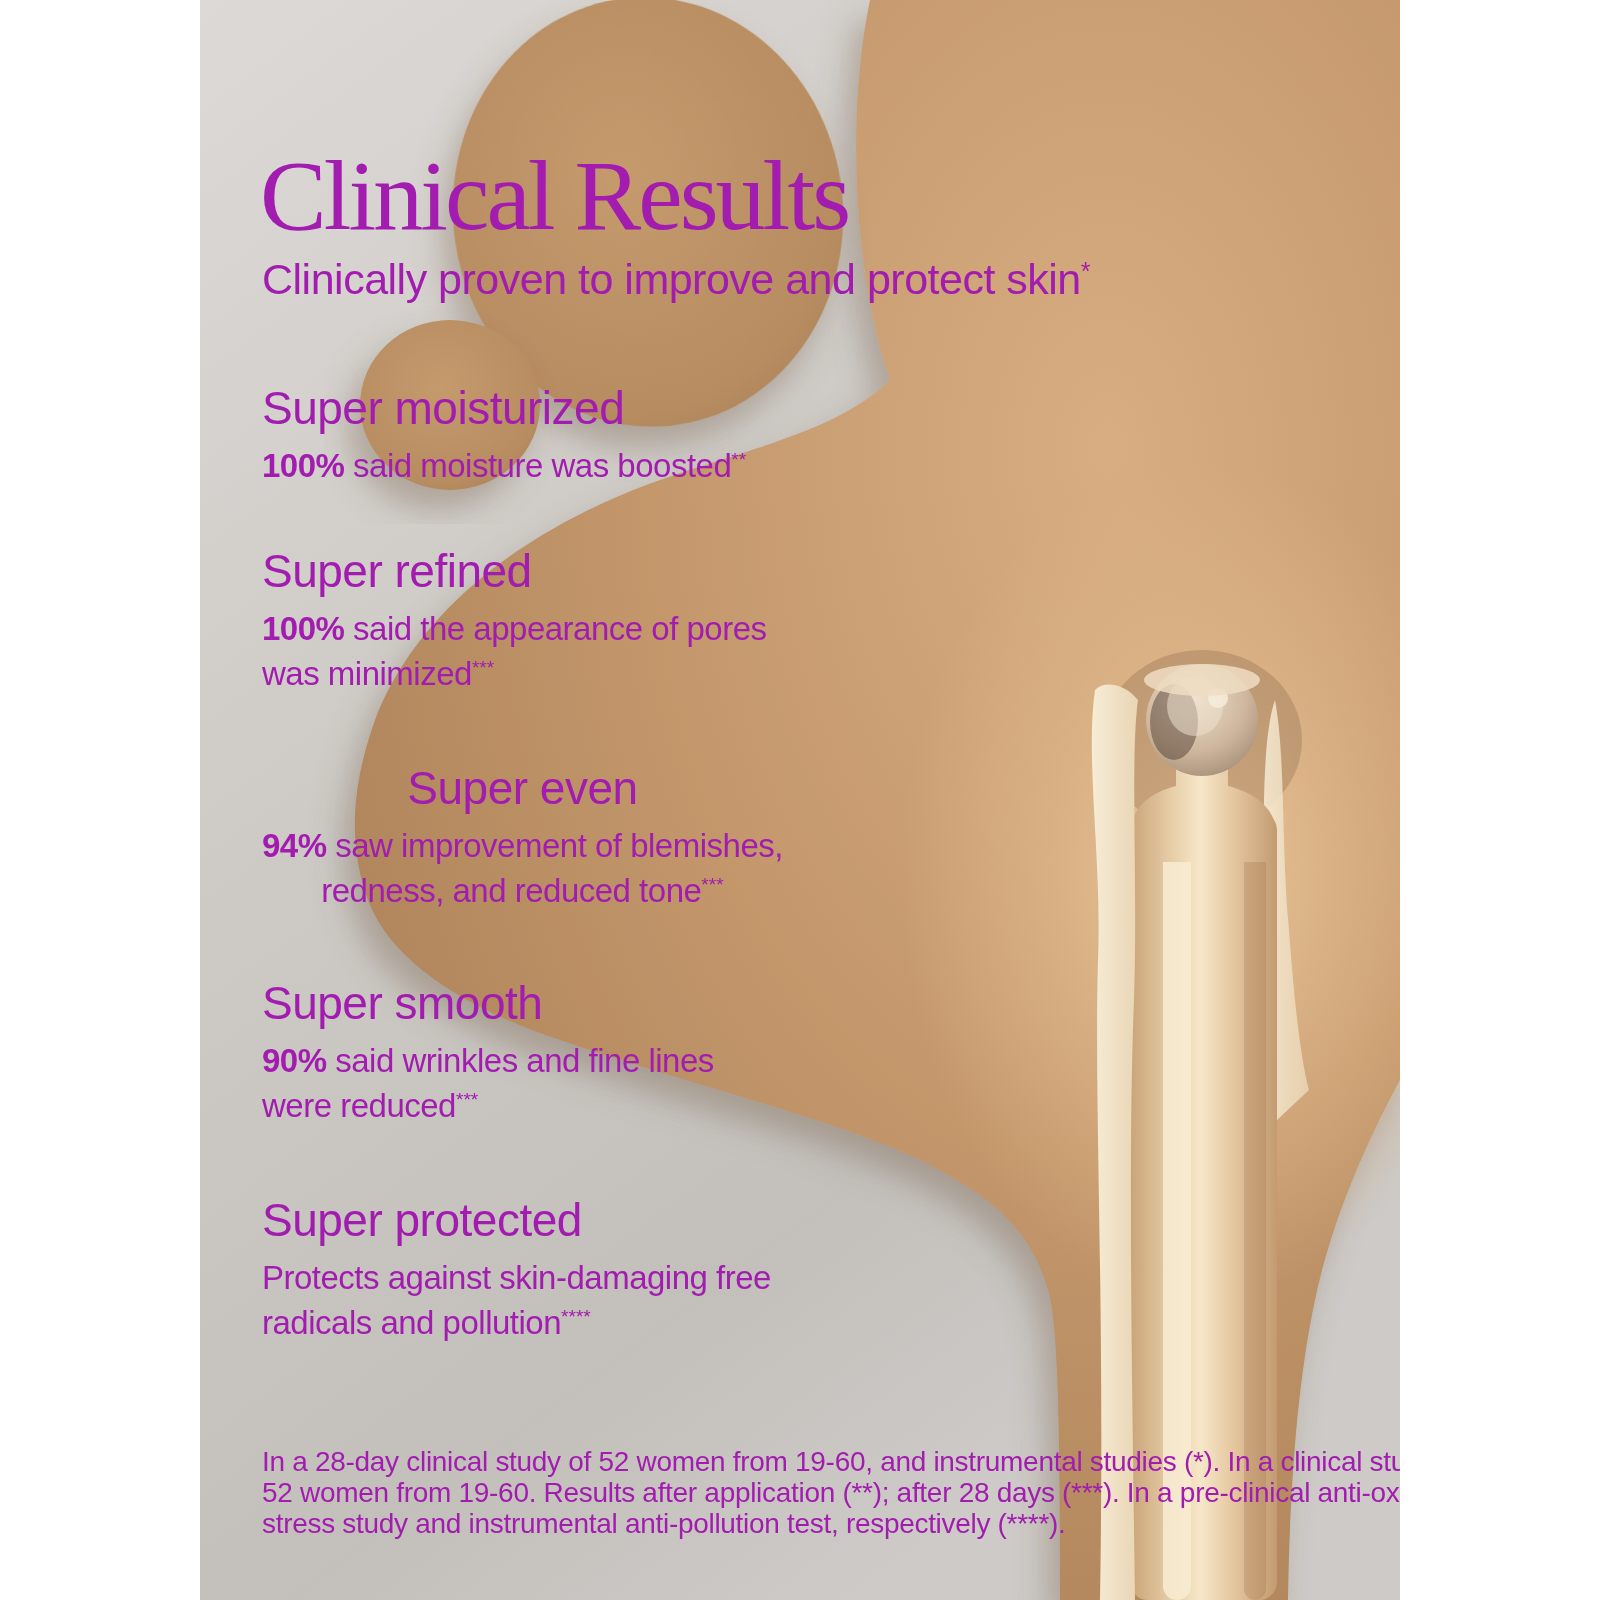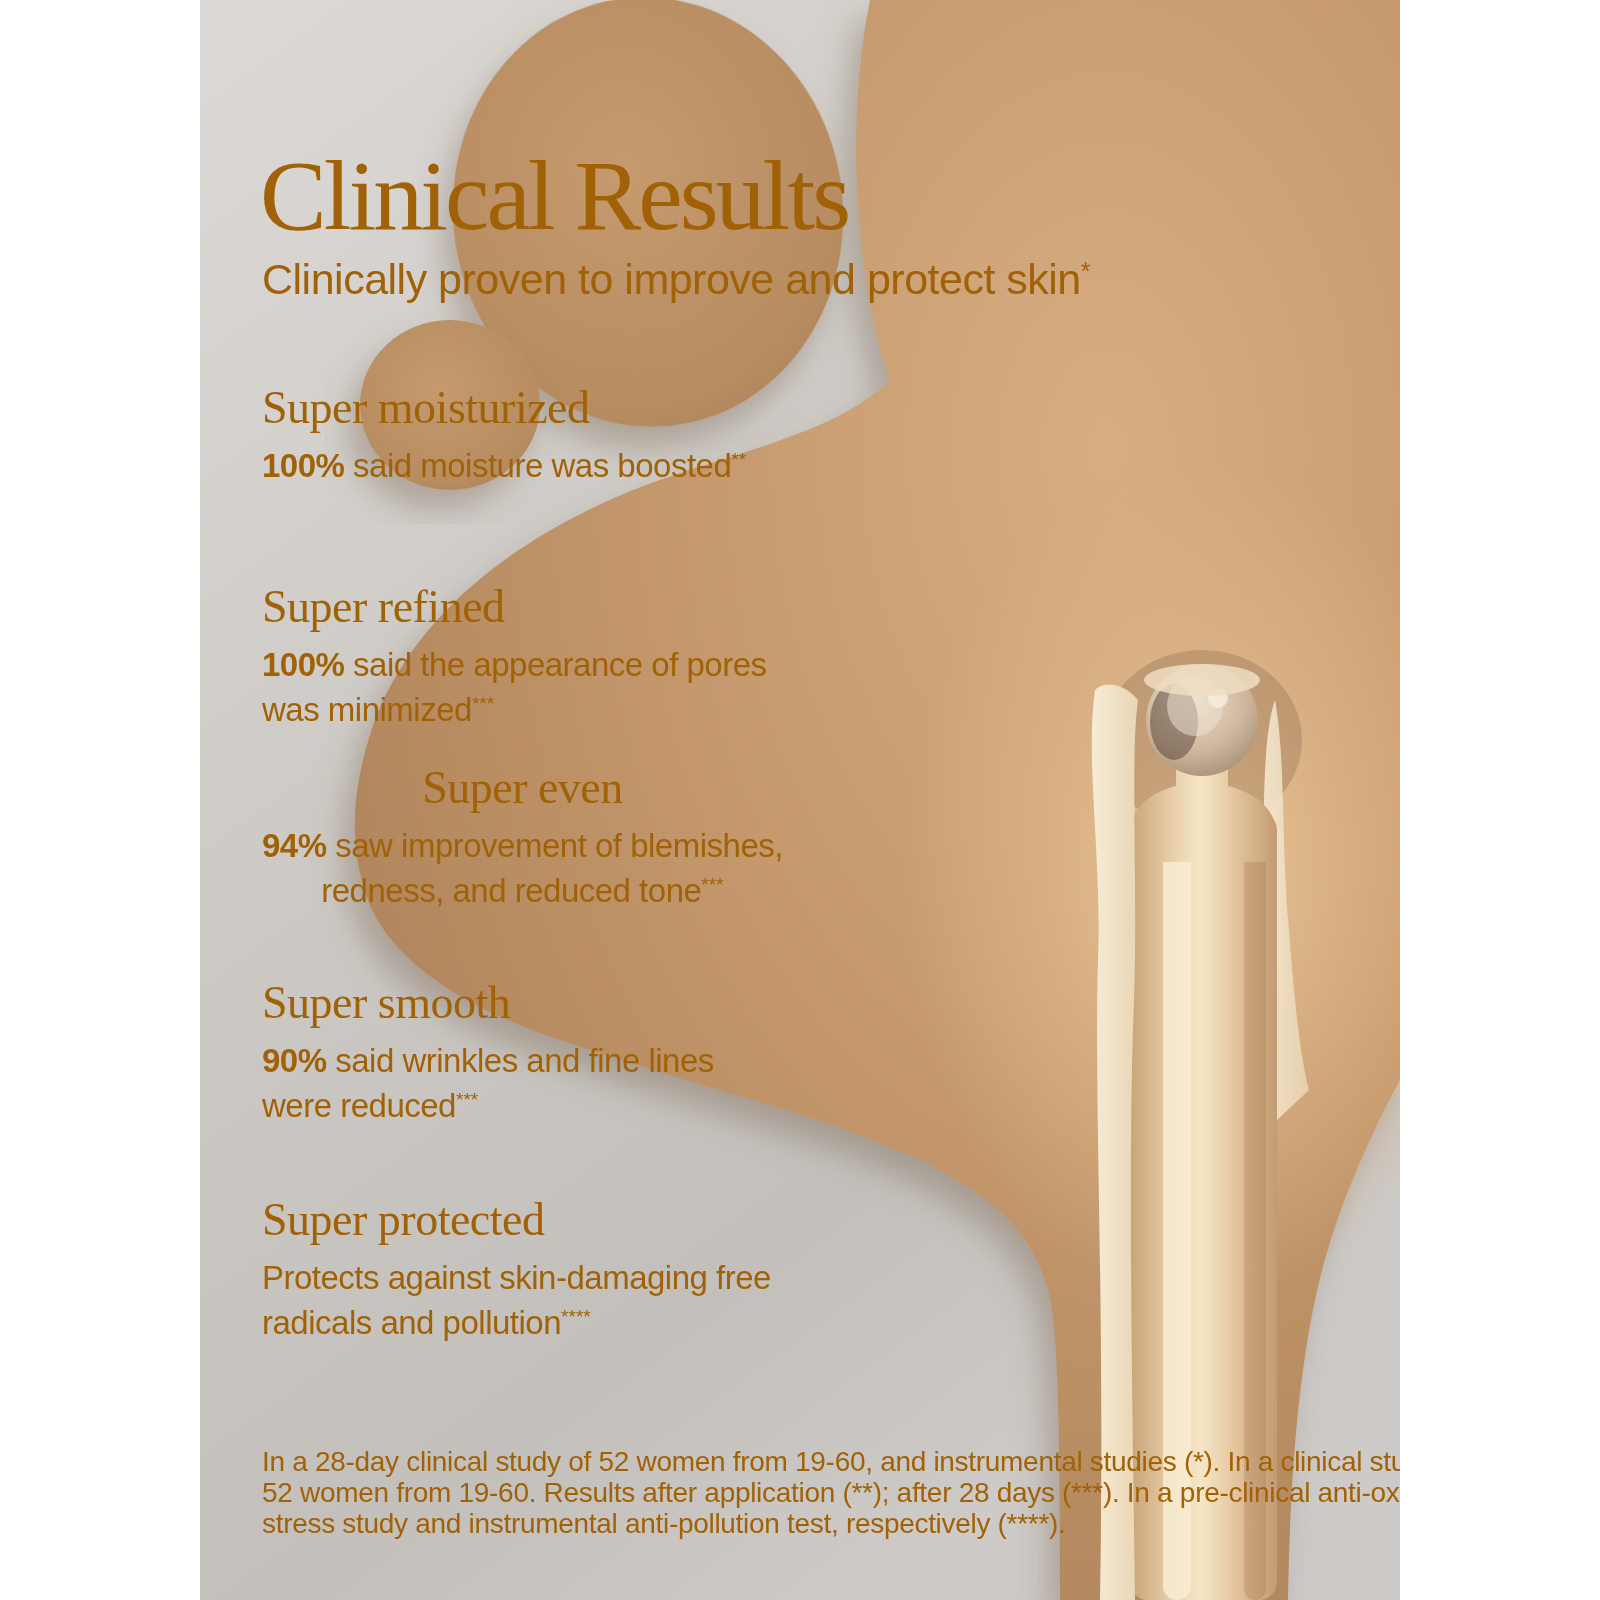--- a/index.html
+++ b/index.html
@@ -1,34 +1,34 @@
 <!DOCTYPE html>
 <html><head>
 <meta charset="utf-8">
 <style>
   html,body{margin:0;padding:0;background:#ffffff;}
   .stage{position:relative;width:1600px;height:1600px;background:#ffffff;overflow:hidden;
          font-family:"Liberation Sans", sans-serif;}
   .photo{position:absolute;left:200px;top:0;width:1200px;height:1600px;overflow:hidden;}
   .photo svg{position:absolute;left:0;top:0;}
-  .content{position:absolute;left:0;top:0;width:1200px;height:1600px;color:#a16207;}
+  .content{position:absolute;left:0;top:0;width:1200px;height:1600px;color:#a21caf;}
 
   .title{position:absolute;left:60px;top:143px;margin:0;font-family:"Liberation Serif",serif;
          font-weight:400;font-size:100px;line-height:105px;letter-spacing:-3px;white-space:nowrap;}
   .subtitle{position:absolute;left:62px;top:254px;margin:0;font-size:43px;line-height:50px;
             letter-spacing:-0.5px;white-space:nowrap;font-weight:400;}
   .subtitle sup, .claim sup{font-size:58%;position:relative;top:-0.55em;vertical-align:baseline;letter-spacing:0;}
 
   .claim{position:absolute;left:62px;margin:0;}
-  .claim h3{margin:0;font-family:Liberation Serif, serif;font-weight:400;font-size:46px;
+  .claim h3{margin:0;font-family:Liberation Sans, sans-serif;font-weight:400;font-size:46px;
             line-height:50px;letter-spacing:-0.5px;white-space:nowrap;}
   .claim p{margin:10px 0 0 0;font-size:33px;line-height:45px;letter-spacing:-0.5px;white-space:nowrap;font-weight:400;}
   .claim p b{font-weight:700;}
   .claim:nth-of-type(1){top:383px;}
-  .claim:nth-of-type(2){top:546px;margin-top:36px;}
+  .claim:nth-of-type(2){top:546px;}
   .claim:nth-of-type(3){top:763px;text-align:center;}
   .claim:nth-of-type(4){top:978px;}
   .claim:nth-of-type(5){top:1195px;}
 
   .footnote{position:absolute;left:62px;top:1446px;margin:0;font-size:28px;line-height:31px;
             letter-spacing:-0.3px;white-space:nowrap;font-weight:400;}
 </style>
 </head>
 <body>
 

